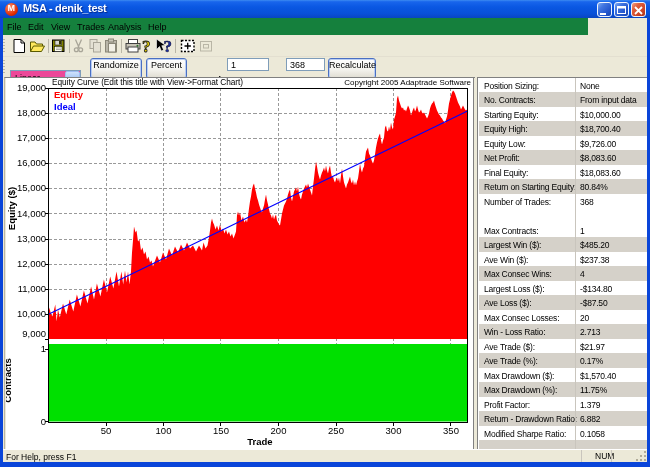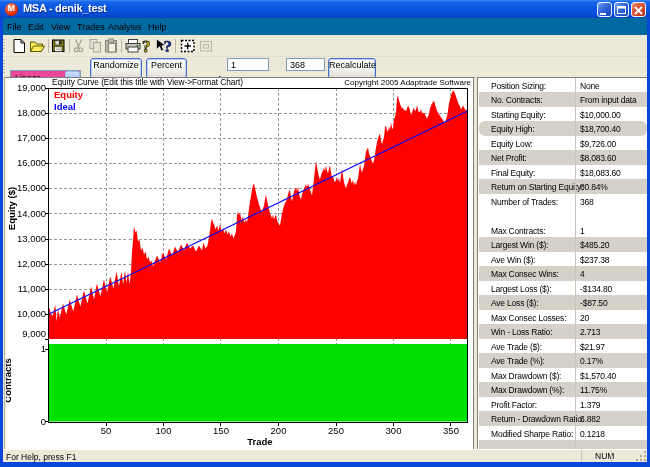--- a/index.html
+++ b/index.html
@@ -3,32 +3,32 @@
 html,body{margin:0;padding:0;}
 #win{position:relative;width:650px;height:467px;font-family:"Liberation Sans",sans-serif;background:#ECE9D8;overflow:hidden;}
 .abs{position:absolute;}
 #titlebar{left:0;top:0;width:650px;height:18px;background:linear-gradient(180deg,#3d8bf1 0%,#1865ec 10%,#0a57e2 40%,#0850d8 75%,#0947c6 96%,#0646be 100%);}
 #tbtext{left:23px;top:2px;color:#fff;font-size:11px;font-weight:bold;text-shadow:1px 1px 1px #00268c;letter-spacing:-0.3px;}
 #tbicon{left:5px;top:3px;width:13px;height:13px;border-radius:7px;background:radial-gradient(circle at 35% 30%,#ff8a66,#e02a00 65%,#8c1a00);}
 #tbicon span{position:absolute;left:2.5px;top:0px;color:#fff;font-size:9px;font-weight:bold;}
 .wbtn{top:2px;width:15px;height:15px;border-radius:3px;border:1px solid #eef4fd;box-sizing:border-box;color:#fff;text-align:center;}
 #bmin,#bmax{background:linear-gradient(135deg,#7da9f2 0%,#4276e0 30%,#2356cd 70%,#1b46ad 100%);}
 #bclose{background:linear-gradient(135deg,#f0a086 0%,#e0603c 30%,#cc4426 70%,#aa3315 100%);}
-#menubar{left:0;top:18px;width:650px;height:17px;background:#0369a1;font-size:9px;color:#000;}
+#menubar{left:0;top:18px;width:588px;height:17px;background:#15803d;font-size:9px;color:#000;}
 #menubar span{position:absolute;top:4px;}
 .tb{left:0;width:650px;background:#ECE9D8;}
 #tb1{top:36px;height:20px;border-bottom:1px solid #e3dfd0;}
 #tb2{top:57px;height:20px;}
 .grip{left:2px;width:3px;background:repeating-linear-gradient(180deg,#b9b6a6 0px,#b9b6a6 1px,#ece9d8 1px,#ece9d8 3px);}
 #client{left:0;top:77px;width:575px;height:372px;}
 #chartpanel{left:4px;top:0px;width:470px;height:372px;background:#ECE9D8;border-top:1px solid #808080;border-left:1px solid #b8b4a4;}
 #chartwhite{left:1px;top:0px;width:467px;height:371px;background:#fff;border-right:1px solid #808080;}
 #statspanel{left:477px;top:0px;width:170px;height:372px;background:#fff;border-top:1px solid #808080;border-left:1px solid #808080;font-size:8.5px;letter-spacing:-0.2px;}
 .srow{position:absolute;left:1px;width:168px;height:14.5px;}
-.srow .lab{position:absolute;left:12px;top:3px;white-space:nowrap;}
+.srow .lab{position:absolute;left:5px;top:3px;white-space:nowrap;}
 .srow .val{position:absolute;left:101px;top:3px;white-space:nowrap;}
 .gray{background:#D5D1C9;}
 #colsep{left:97px;top:0px;width:1px;height:372px;background:#c9c5bd;}
 #statusbar{left:0;top:449px;width:650px;height:13px;background:#ECE9D8;border-top:1px solid #fff;font-size:8.5px;}
 #winborder{left:0;top:18px;width:650px;height:449px;border-left:3px solid #0A45D9;border-right:3px solid #0A45D9;border-bottom:5px solid #0A45D9;box-sizing:border-box;pointer-events:none;}
 .xpbtn{position:absolute;height:21px;box-sizing:border-box;border:1px solid #4a6fc2;border-radius:3px;box-shadow:inset 0 0 0 1px #b9cdf2;background:linear-gradient(180deg,#ffffff 0%,#f4f3ee 55%,#dfdcd1 100%);font-size:9px;text-align:center;font-family:"Liberation Sans",sans-serif;padding:0;color:#000;}
 .xpinput{position:absolute;height:13px;box-sizing:border-box;border:1px solid #7F9DB9;background:#fff;font-size:9px;padding:1px 0 0 3px;}
 .tblab{position:absolute;font-size:14px;top:17px;}
 </style></head>
 <body>
@@ -211,21 +211,21 @@
           <span class="val">None</span>
         </div>
 <div class="srow gray" style="top:14.0px;">
           <span class="lab">No. Contracts:</span>
           <span class="val">From input data</span>
         </div>
 <div class="srow" style="top:28.5px;">
           <span class="lab">Starting Equity:</span>
           <span class="val">$10,000.00</span>
         </div>
-<div class="srow gray" style="top:43.0px;border-radius:6px;">
+<div class="srow gray" style="top:43.0px;">
           <span class="lab">Equity High:</span>
           <span class="val">$18,700.40</span>
         </div>
 <div class="srow" style="top:57.5px;">
           <span class="lab">Equity Low:</span>
           <span class="val">$9,726.00</span>
         </div>
 <div class="srow gray" style="top:72.0px;">
           <span class="lab">Net Profit:</span>
           <span class="val">$8,083.60</span>
@@ -293,21 +293,21 @@
 <div class="srow" style="top:318.5px;">
           <span class="lab">Profit Factor:</span>
           <span class="val">1.379</span>
         </div>
 <div class="srow gray" style="top:333.0px;">
           <span class="lab">Return - Drawdown Ratio:</span>
           <span class="val">6.882</span>
         </div>
 <div class="srow" style="top:347.5px;">
           <span class="lab">Modified Sharpe Ratio:</span>
-          <span class="val">0.1218</span>
+          <span class="val">0.1058</span>
         </div>
 <div class="srow gray" style="top:362.0px;">
           <span class="lab"></span>
           <span class="val"></span>
         </div>
 <div class="abs" id="colsep"></div>
 </div>
 </div>
 <div class="abs" id="statusbar">
 <span style="position:absolute;left:6px;top:2px;">For Help, press F1</span>

